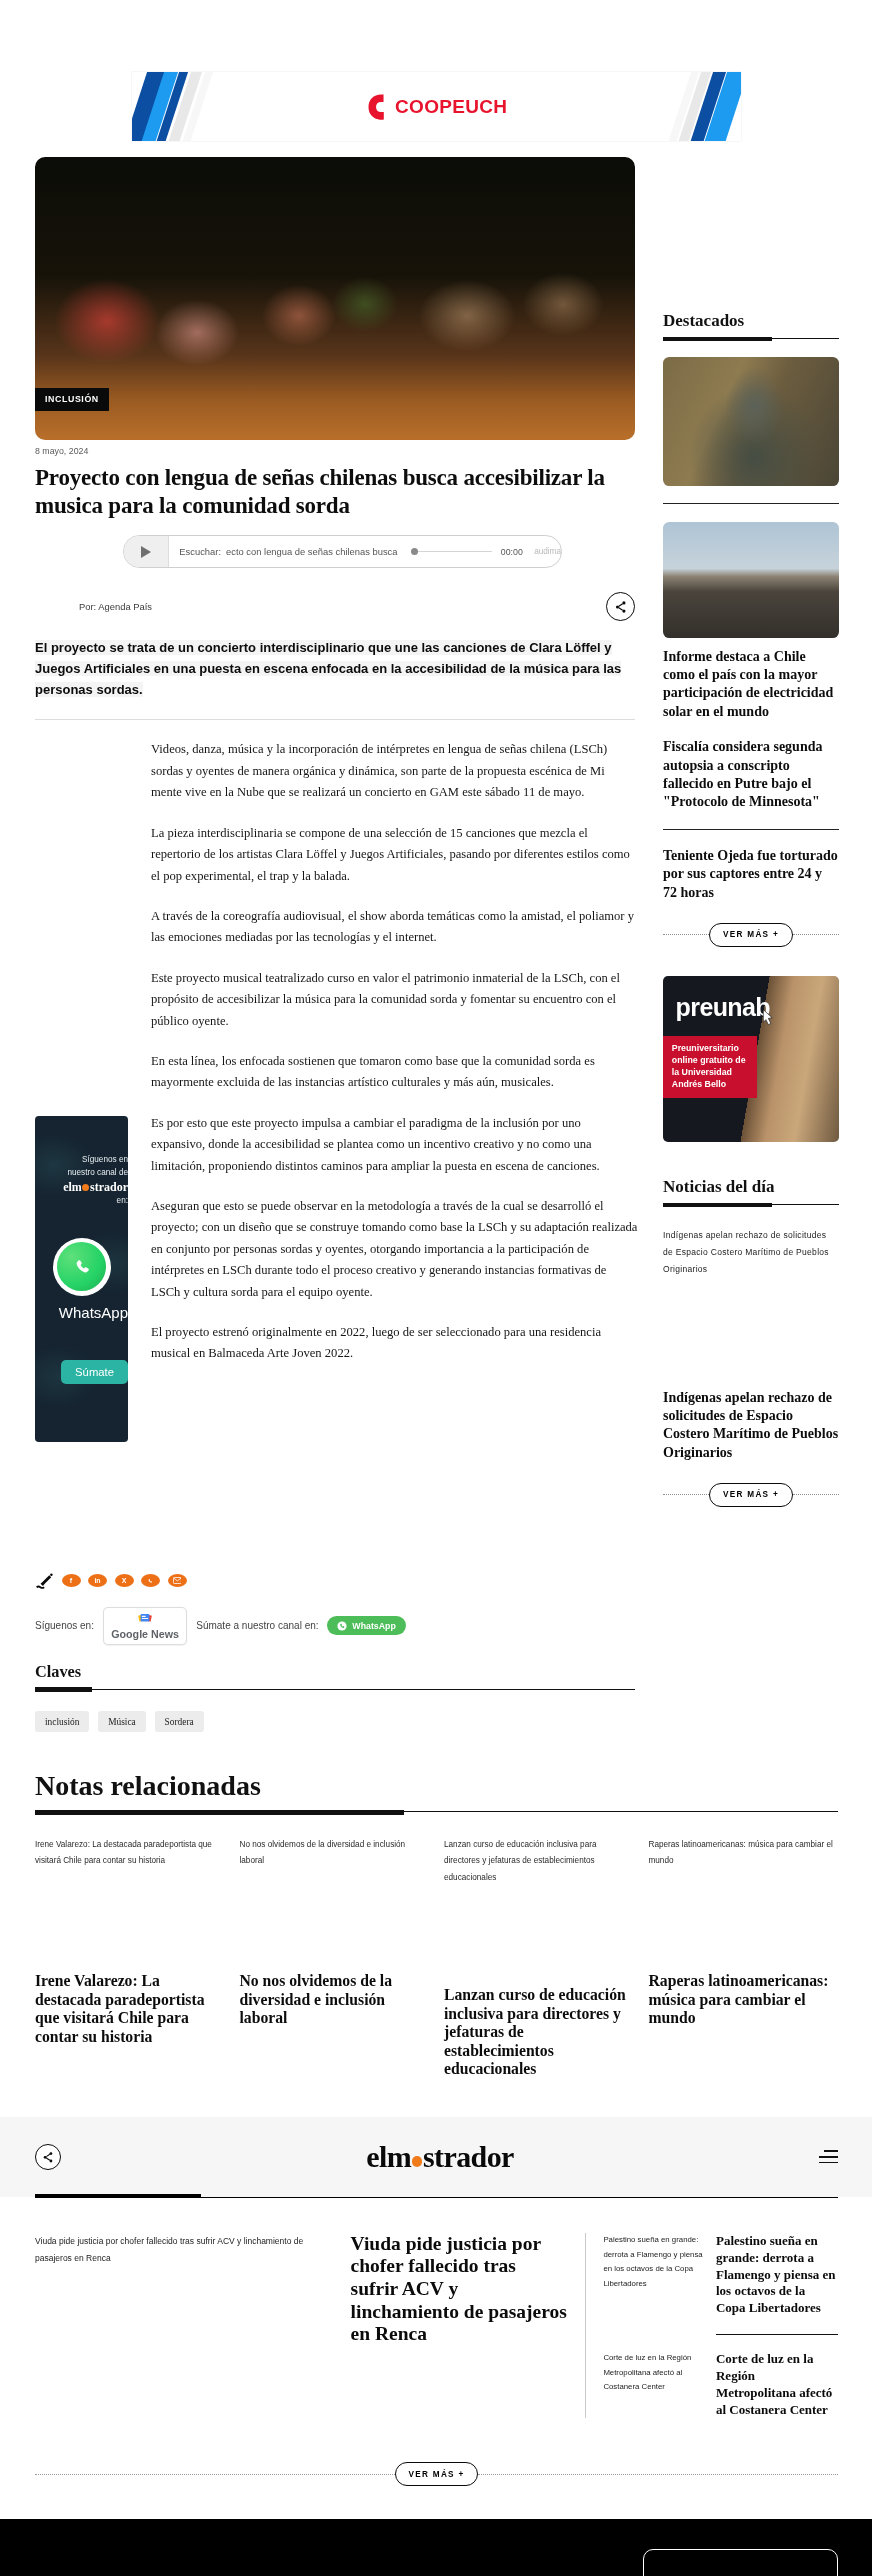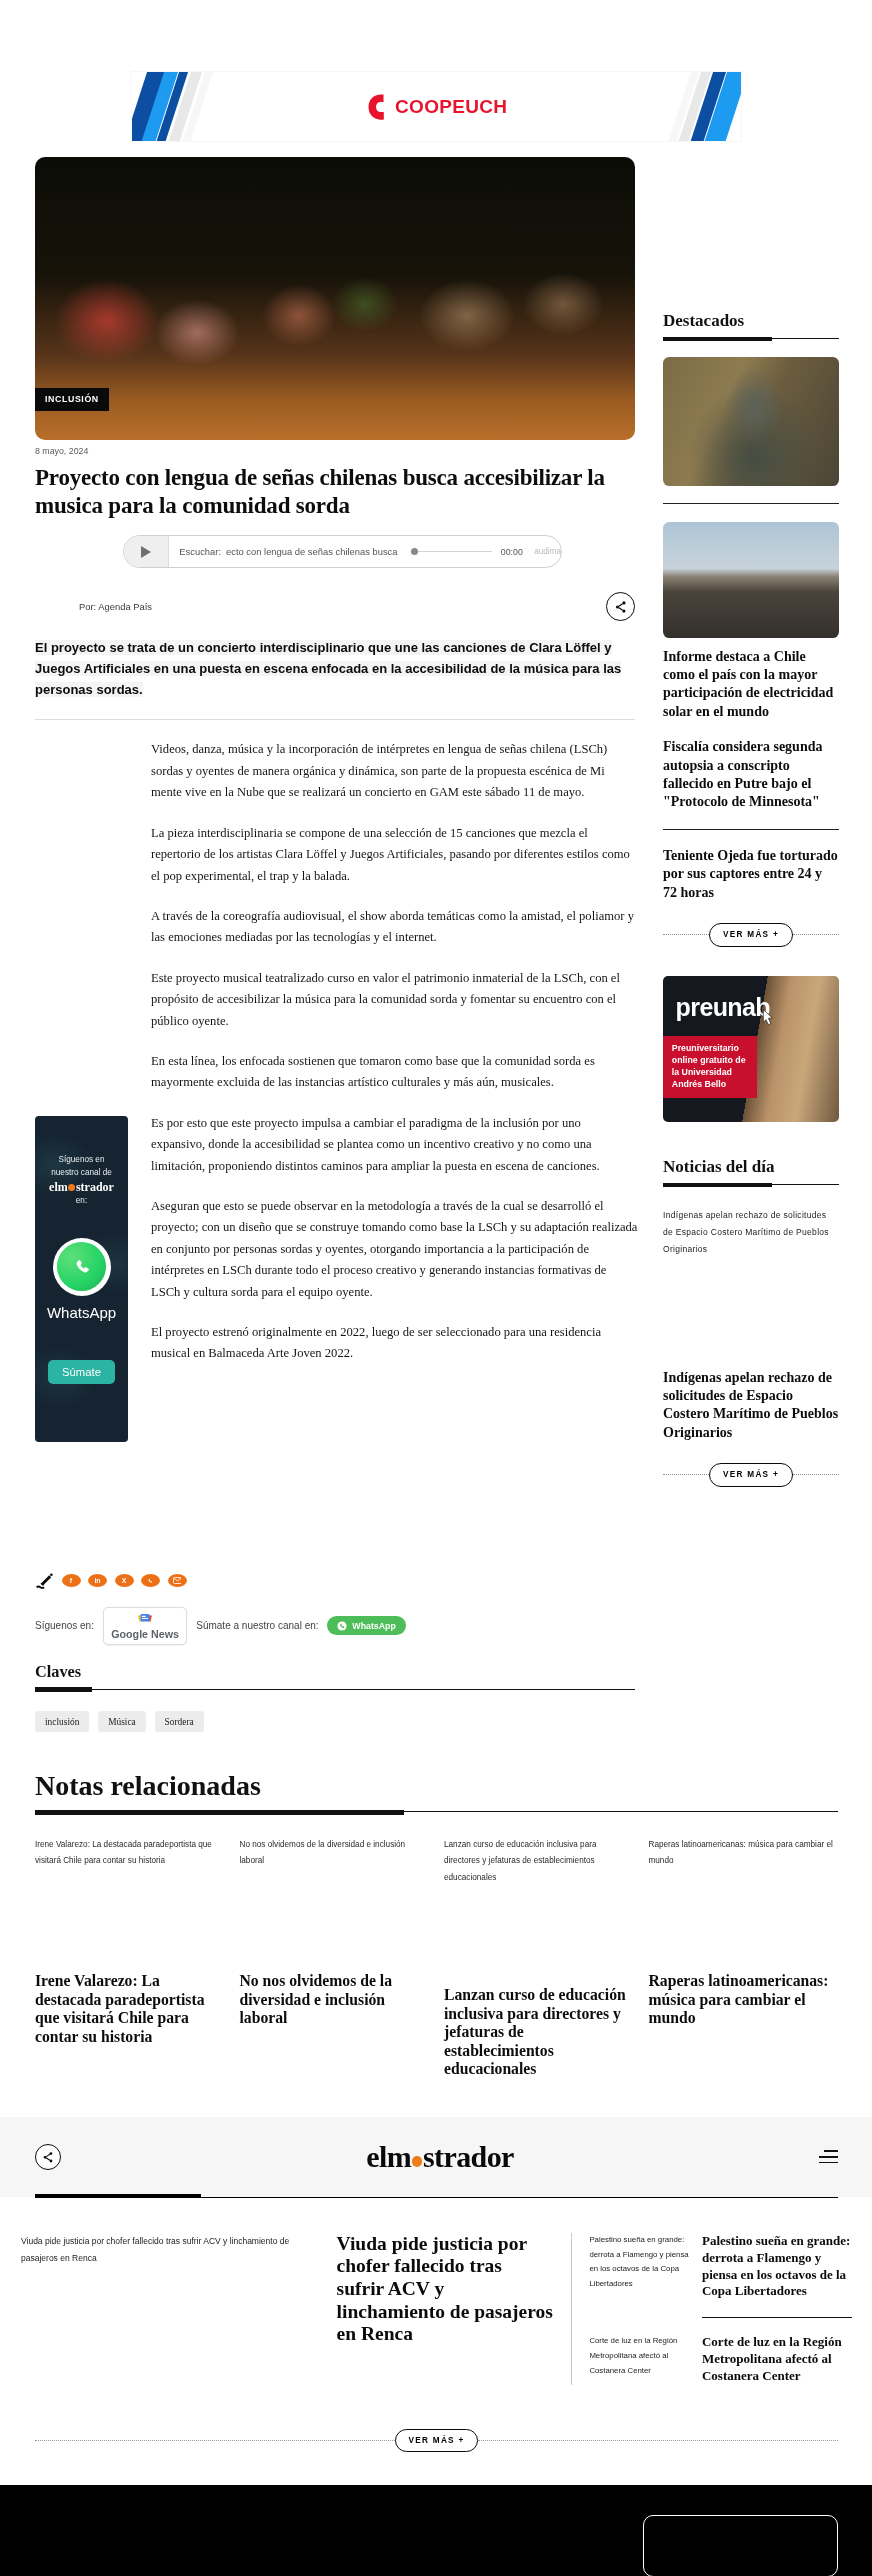--- a/index.html
+++ b/index.html
@@ -74,21 +74,21 @@
   
   .article-body { position:relative; margin-top:12.6px; padding-left:116px; min-height:804px; }
   .article-body p { font-family:"Liberation Serif", serif; font-size:12.6px; line-height:1.7; color:#161616;
     width:487px; margin-top:19px; }
   .wa-banner { position:absolute; left:0; top:377px; width:93px; height:326px; border-radius:3.8px;
     background:
       radial-gradient(57px 44px at 20% 15%, rgba(45,90,100,.35), transparent 70%),
       radial-gradient(57px 44px at 85% 45%, rgba(45,90,100,.3), transparent 70%),
       radial-gradient(57px 44px at 25% 80%, rgba(45,90,100,.3), transparent 70%),
       #152430;
-    color:#fff; text-align:center; padding-top:38px; cursor:pointer; }
+    color:#fff; text-align:right; padding-top:38px; cursor:pointer; }
   .wa-banner .l1 { font-size:8.2px; color:#e8eef2; line-height:1.5; }
   .wa-logo-mini { font-family:"Liberation Serif", serif; font-weight:bold; font-size:12px; color:#fff; margin-top:1.3px; }
   .wa-logo-mini .dot, .logo .dot { display:inline-block; width:7px; height:7px; border-radius:50%; background:#ef7b1a; margin:0 0.6px; }
   .wa-circle { width:58px; height:58px; margin:30px auto 0; border-radius:50%; background:#fff;
     display:flex; align-items:center; justify-content:center; }
   .wa-circle .inner { width:49px; height:49px; border-radius:50%; background:radial-gradient(circle at 30% 30%, #5ee07a, #25d366 60%, #1faa4f);
     display:flex; align-items:center; justify-content:center; }
   .wa-name { margin-top:8.8px; font-size:15px; color:#fff; }
   .sumate-btn { display:inline-block; margin-top:39px; background:#2bb3a3; color:#fff; font-size:11.3px;
     padding:5.7px 14px; border-radius:5px; cursor:pointer; }
@@ -123,21 +123,21 @@
       radial-gradient(39px 51px at 52% 38%, #5c6258, transparent 75%),
       radial-gradient(94px 104px at 52% 78%, #454d43, transparent 70%),
       linear-gradient(115deg,#7b6b46 0%,#8e7b50 35%,#6c5d3f 55%,#4a4536 100%); }
   .img-solar { height:116px; background:linear-gradient(180deg,#aec4d5 0%,#c7d3db 40%,#8c8374 47%,#4a443c 60%,#332f2a 100%); }
   .side-headline { font-family:"Liberation Serif", serif; font-weight:bold; font-size:14px; line-height:1.3; margin-top:10px; color:#0d0d0d; }
   .side-div { border:none; border-top:0.6px solid #222; margin:17.6px 0 0; }
   .vermas-row { display:flex; align-items:center; margin-top:21.3px; }
   .dots { flex:1; border-top:1.9px dotted #8f8f8f; }
   .vermas { border:1.3px solid #0a0a0a; border-radius:14px; background:#fff; padding:6.3px 12.6px;
     font-size:8.2px; font-weight:bold; letter-spacing:1.3px; cursor:pointer; white-space:nowrap; }
-  .preunab { margin-top:29px; width:176px; height:146px; border-radius:5px; position:relative; overflow:hidden; cursor:pointer;
+  .preunab { margin-top:29px; width:176px; height:166px; border-radius:5px; position:relative; overflow:hidden; cursor:pointer;
     background:linear-gradient(100deg,#15181e 0 52%,#6b5137 52%,#b99269 64%,#caa77b 78%,#6f5940 100%); }
   .preunab .brand { position:absolute; left:12.6px; top:17.6px; color:#fff; font-weight:bold; font-size:25px; letter-spacing:-0.6px; }
   .preunab .cursor { position:absolute; left:99px; top:33px; }
   .preunab .redbox { position:absolute; left:0; top:60px; width:94px; background:#c8102e; color:#fff;
     font-size:8.8px; font-weight:bold; line-height:1.35; padding:7.5px 8.8px; }
   .noticias { margin-top:35px; }
   .noticias-teaser { margin-top:21.3px; font-size:8.5px; line-height:2; letter-spacing:0.3px; color:#1c1c1c; cursor:pointer; }
   .noticias-spacer { height:94px; }
   .noticias .side-headline { margin-top:0; }
   .noticias .side-item + .side-item { margin-top:21.3px; }
@@ -160,21 +160,21 @@
   .logo .dot { width:10.7px; height:10.7px; }
   .burger { width:19px; cursor:pointer; }
   .burger i { display:block; height:1.9px; background:#111; margin:3.8px 0; }
   .burger i:nth-child(1){ width:14px; margin-left:auto; }
   .burger i:nth-child(2){ width:19px; }
   .burger i:nth-child(3){ width:19px; }
   .band-rule { margin:0 35px; position:relative; border-top:1.9px solid #000; }
   .band-rule::before { content:""; position:absolute; left:0; top:-3.8px; width:166px; height:3.8px; background:#000; }
 
   
-  .newsgrid { display:flex; padding:0 21px; margin-top:35px; gap:17.6px; }
+  .newsgrid { display:flex; padding:0 35px; margin-top:35px; gap:17.6px; }
   .ng-caption { width:298px; flex:0 0 298px; font-size:8.5px; line-height:2; color:#1c1c1c; cursor:pointer; }
   .ng-headline { width:217px; flex:0 0 217px; font-family:"Liberation Serif", serif; font-weight:900;
     font-size:19.5px; line-height:1.16; color:#0b0b0b; cursor:pointer; }
   .ng-vline { width:0.6px; background:#c9c9c9; }
   .ng-right { flex:1; }
   .ng-item { display:flex; gap:12.6px; cursor:pointer; }
   .ng-item .cap { width:100px; flex:0 0 100px; font-size:7.8px; line-height:1.9; color:#1c1c1c; }
   .ng-item .hl { flex:1; font-family:"Liberation Serif", serif; font-weight:900; font-size:13px; line-height:1.3; color:#0b0b0b; }
   .ng-sep { border:none; border-top:1.3px solid #111; margin:16.3px 0 16.3px 113px; }
   .vermas-row.big { padding:0 35px; margin-top:44px; }

